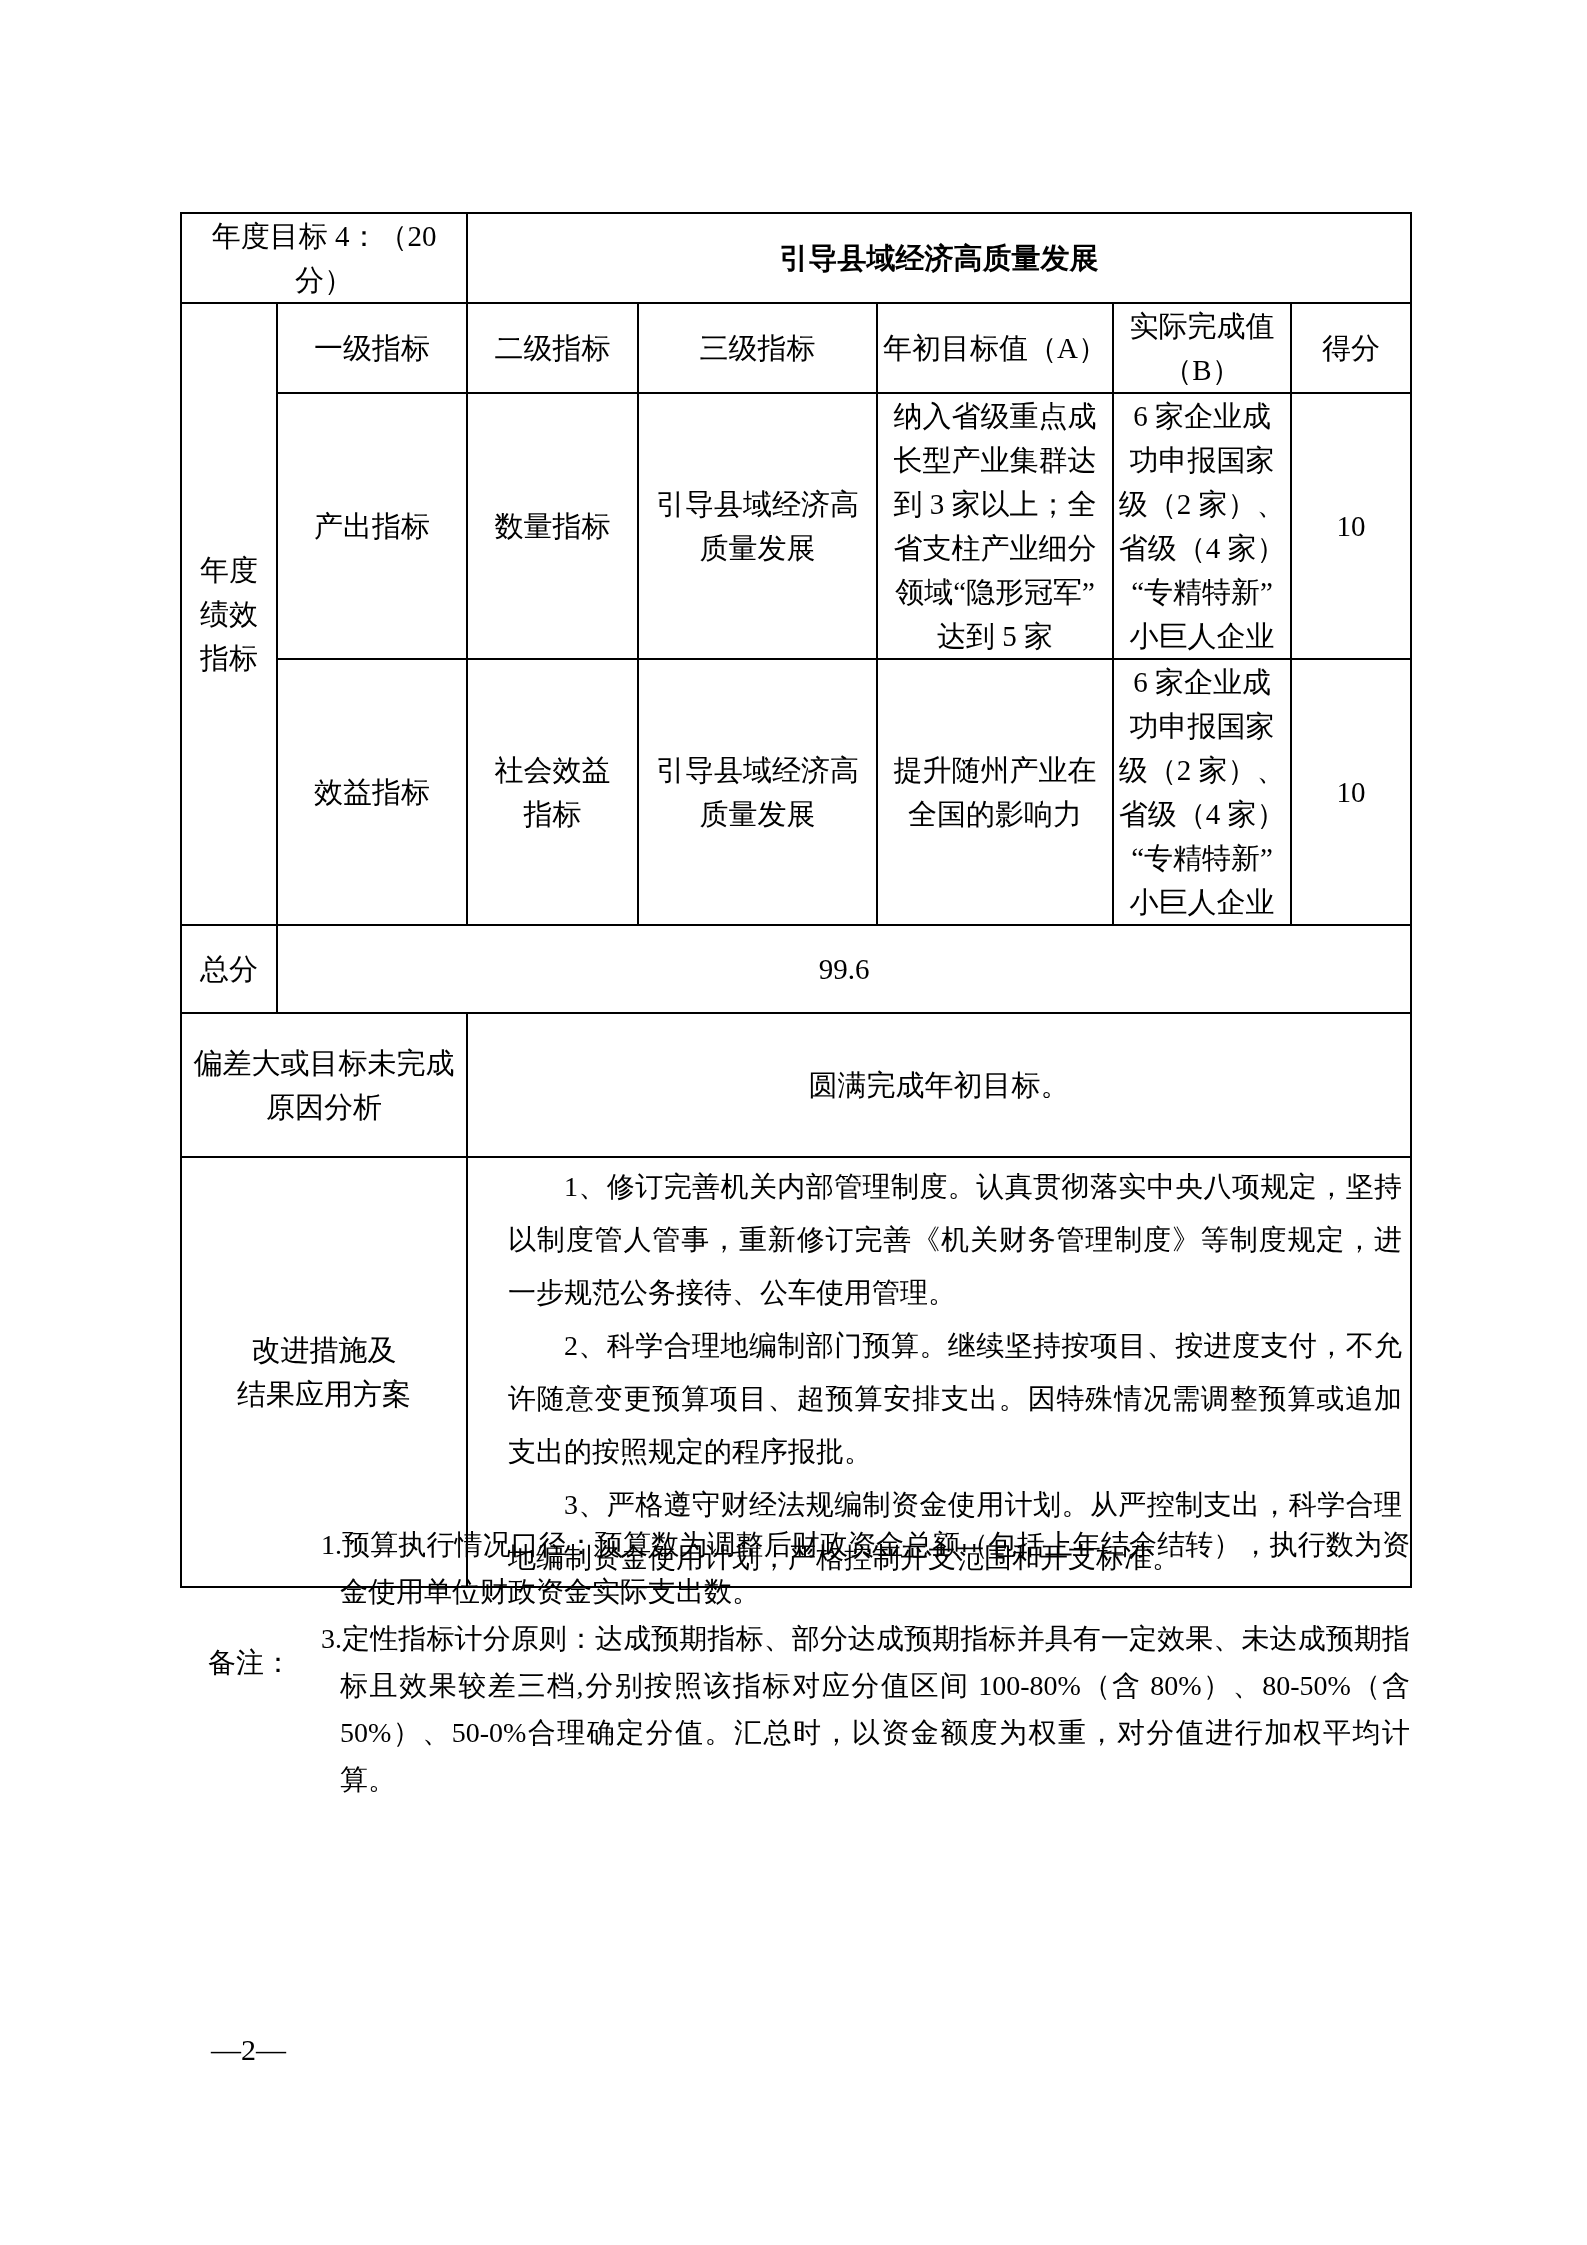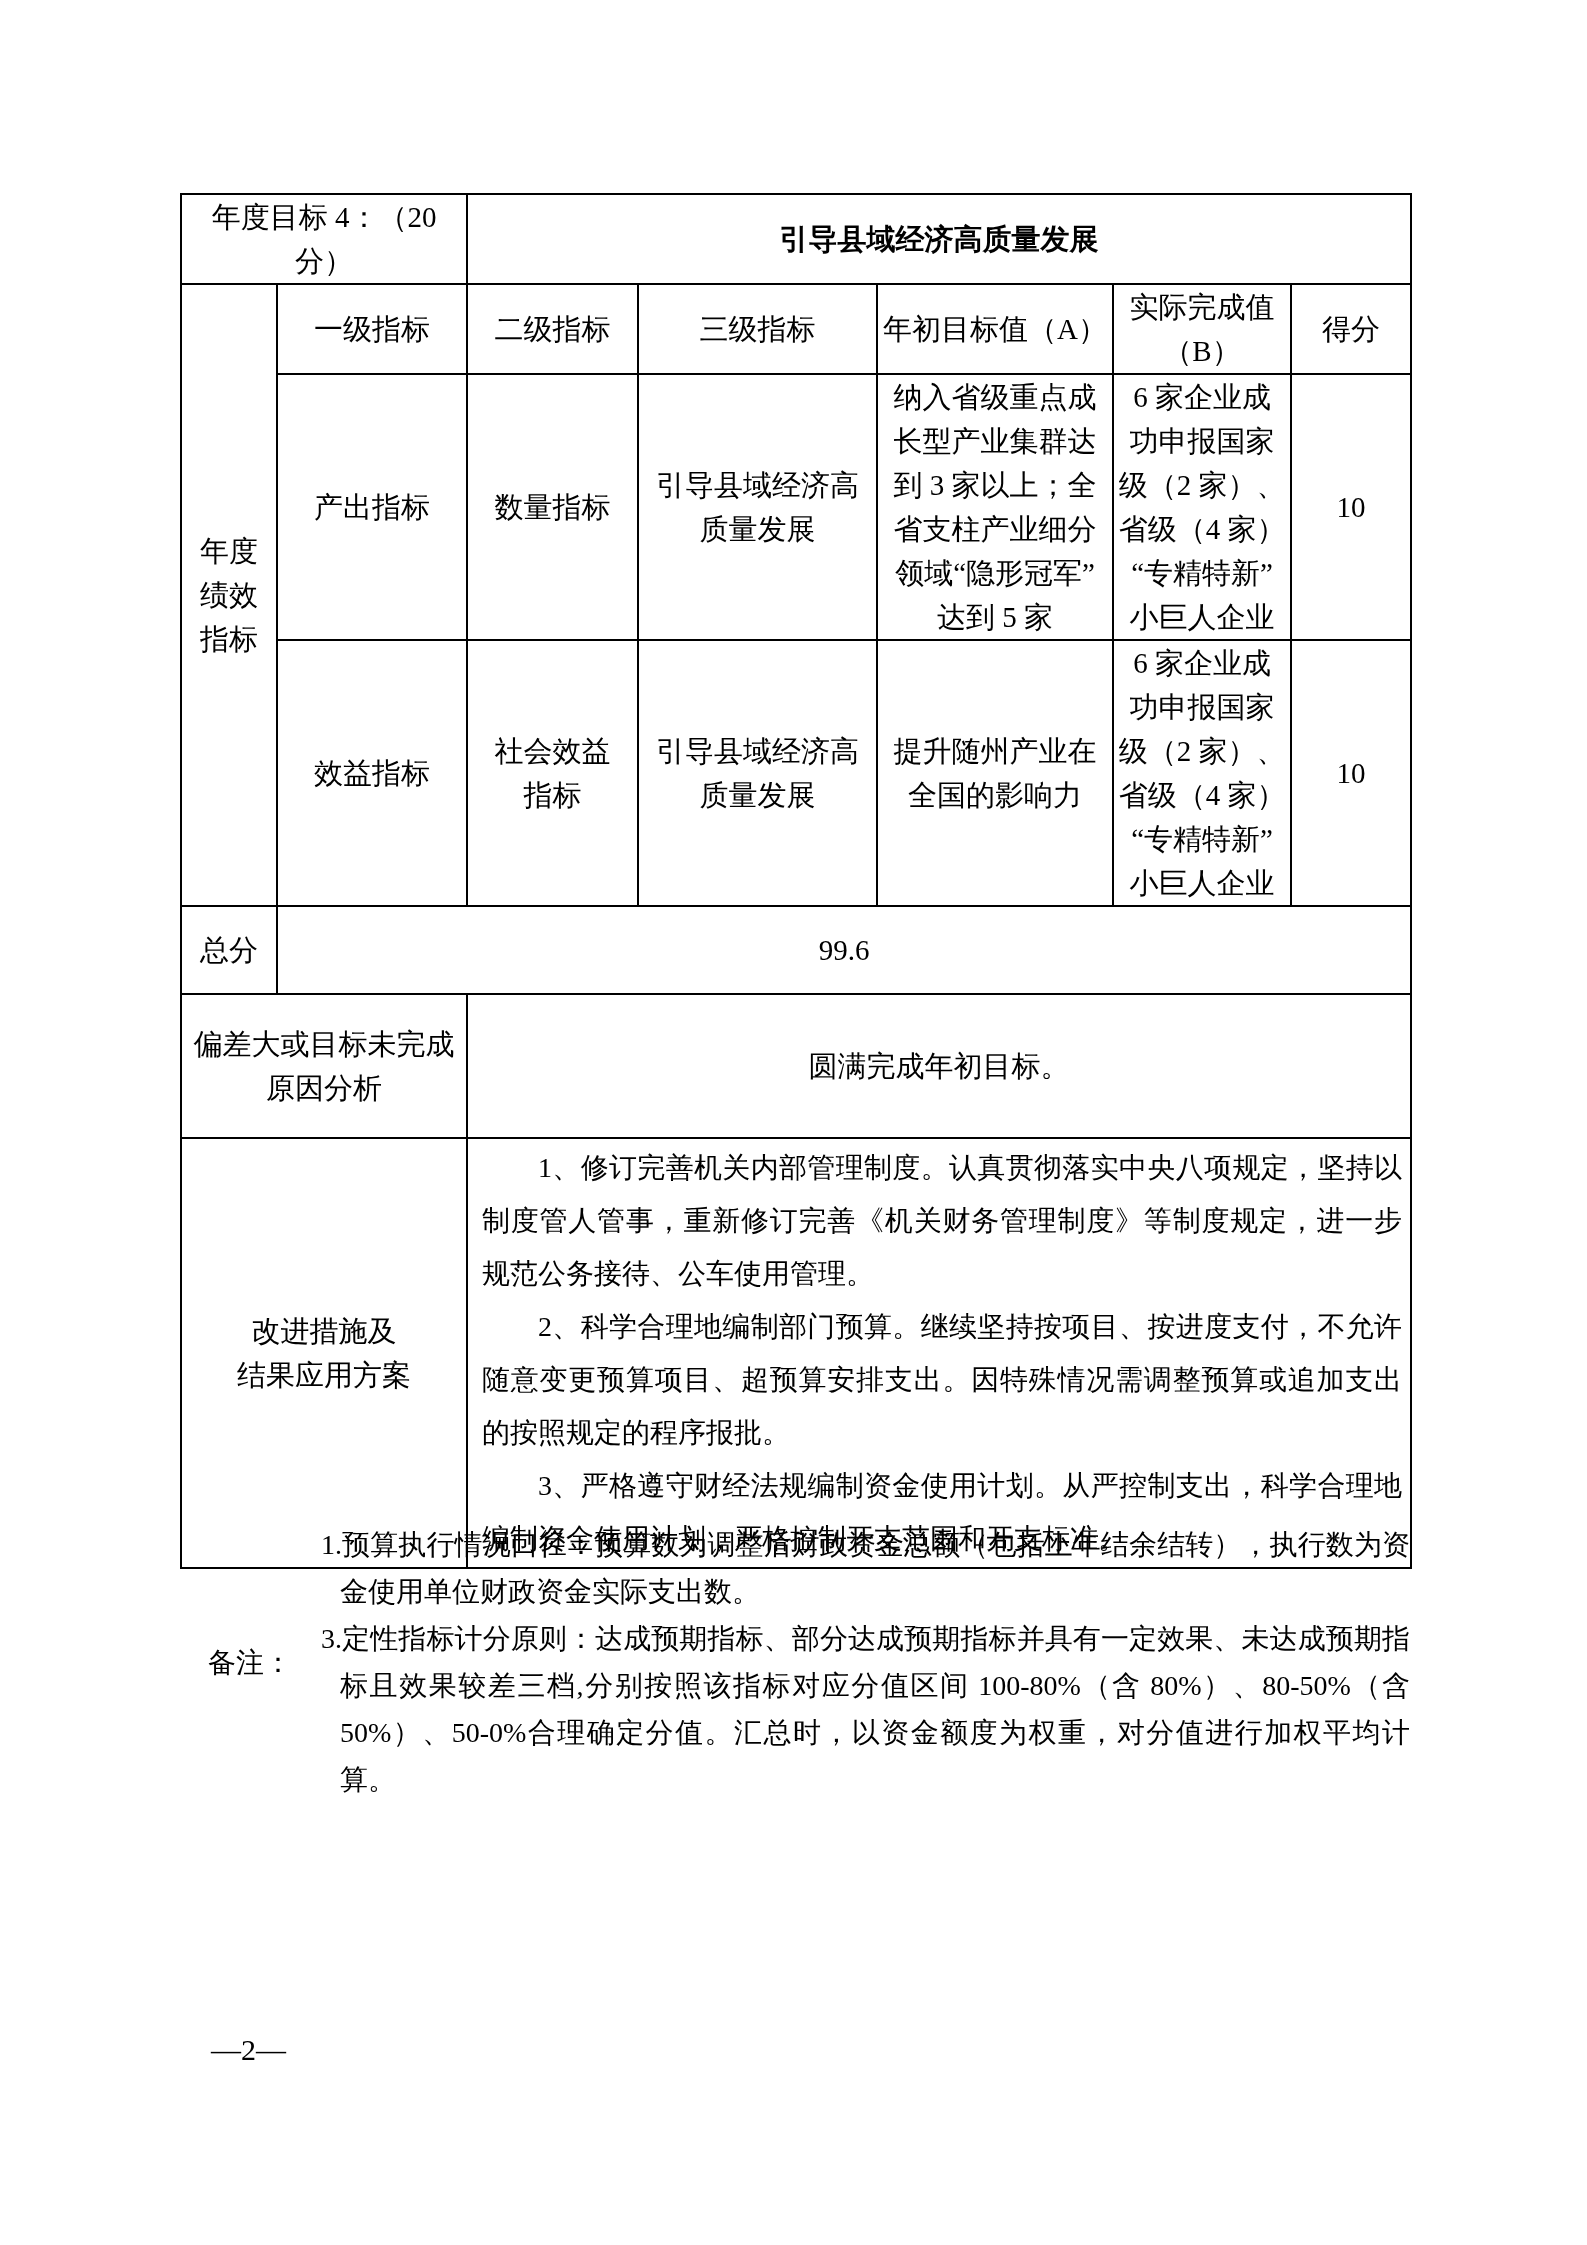--- a/index.html
+++ b/index.html
@@ -7,21 +7,21 @@
     position:relative;
     width:1587px; height:2245px;
     background:#ffffff;
     color:#000;
     font-family:"Liberation Serif","DejaVu Serif",serif;
     overflow:hidden;
   }
 
   
   table.main {
-    position:absolute; left:180px; top:193px;
+    position:absolute; left:180px; top:212px;
     width:1230px;
     border-collapse:collapse; table-layout:fixed;
   }
   table.main td {
     border:2px solid #000;
     text-align:center; vertical-align:middle;
     font-size:29px; line-height:44px;
     padding:0;
     overflow:hidden;
   }
@@ -30,21 +30,21 @@
   td.goal-value { font-size:29px;font-weight:bold; }
   td.hdr { font-size:29px; line-height:40px; }
   td.vlabel { font-size:29px; line-height:45px; }
   td.cell-m { font-size:28px; line-height:44px; }
   td.total-label { font-size:29px; }
   td.total-value { font-size:29px; }
   td.dev-label { font-size:29px; line-height:49px; }
   td.dev-value { font-size:29px; }
   td.imp-label { font-size:29px; line-height:54px; }
   td.imp-cell { vertical-align:middle; }
-  .paras { padding:0 8px 0 14px; }
+  .paras { padding:0 8px 0 14px;margin-left:26px; }
   .paras p {
     margin:0;
     font-size:28px; line-height:53px;
     text-align:justify;
     text-indent:2em;
   }
 
   
   .notes {
     position:absolute; left:208px; top:1521px;

